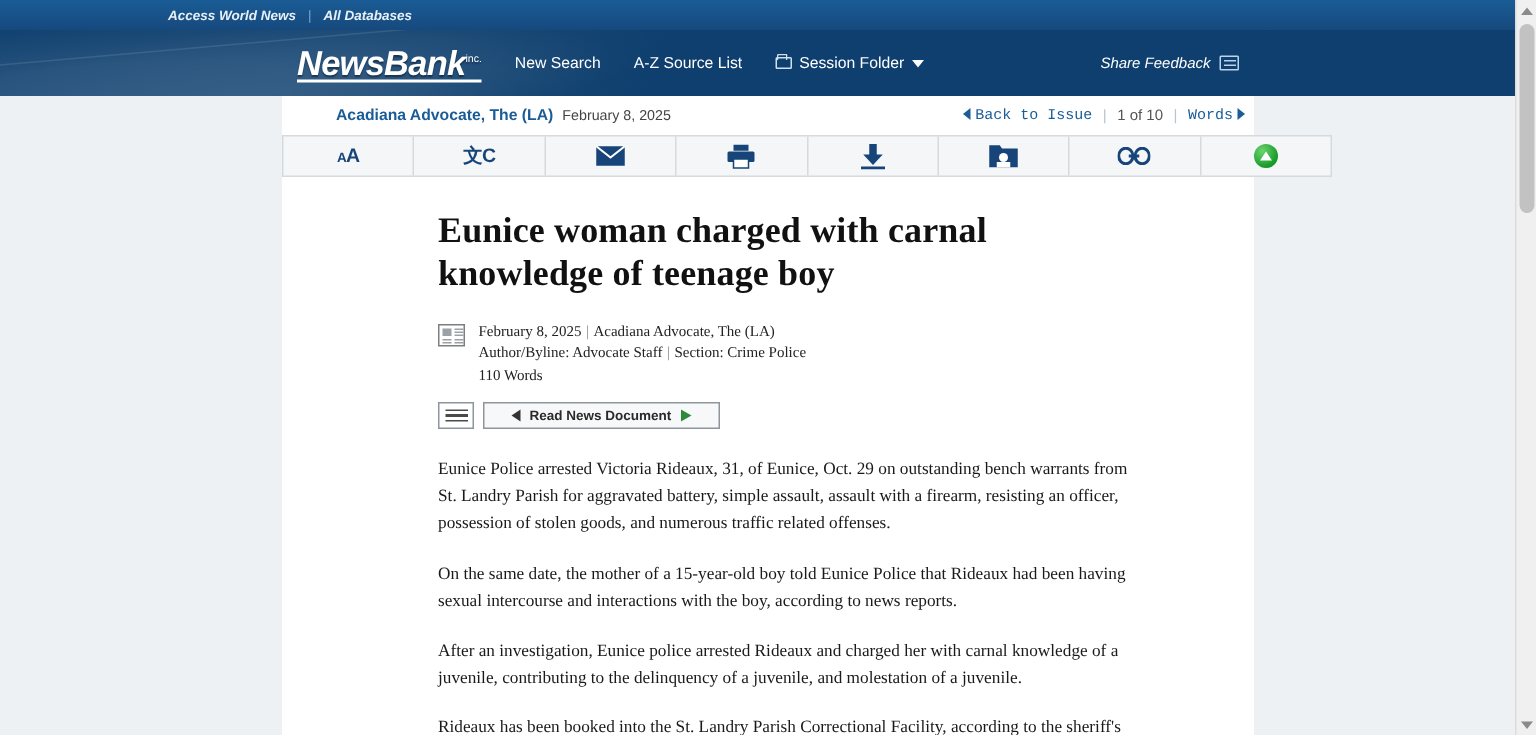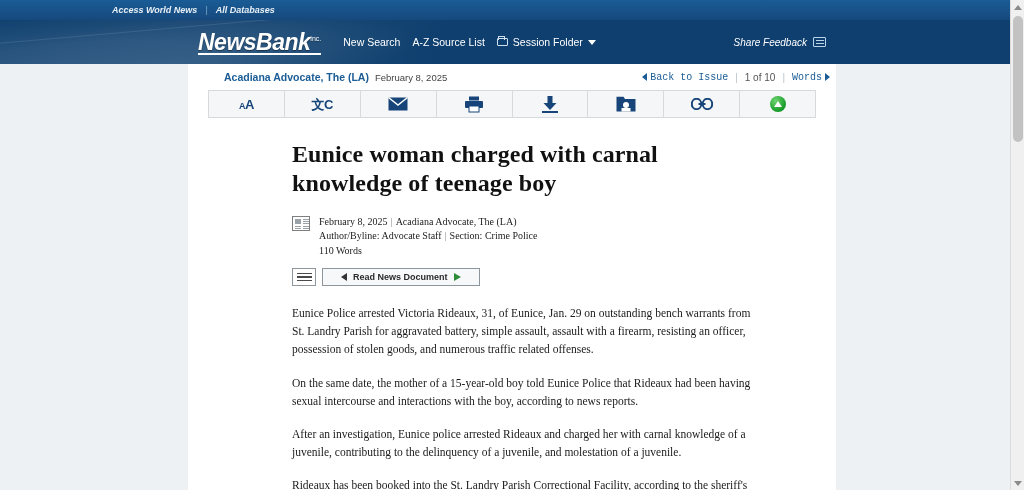--- a/index.html
+++ b/index.html
@@ -95,21 +95,21 @@
   .logo-underline {
     position: absolute;
     left: 0; bottom: 1px;
     width: 100%;
     height: 2px;
     background: #ffffff;
   }
   .nav {
     display: flex;
     align-items: center;
-    gap: 12px;
+    gap: 22px;
     margin-left: 22px;
     font-size: 10.5px;
     color: #ffffff;
   }
   .nav .nav-item { cursor: pointer; white-space: nowrap; }
   .nav .folder-item { display: flex; align-items: center; gap: 5px; }
   .folder-glyph {
     display: inline-block;
     width: 11px; height: 8px;
     border: 1px solid #cfe0ee;
@@ -232,21 +232,21 @@
     border-top: 4px solid transparent;
     border-bottom: 4px solid transparent;
     border-left: 5px solid #1a5c96;
     margin-left: 3px;
     vertical-align: middle;
   }
 
   
   .toolbar {
     margin: 0 auto;
-    width: 608px;
+    width: 700px;
     height: 28px;
     border: 1px solid #d5dadd;
     background: #f4f6f7;
     display: flex;
   }
   .tool {
     flex: 1 1 0;
     border-right: 1px solid #d5dadd;
     display: flex;
     align-items: center;
@@ -556,21 +556,21 @@
               <i></i>
               <i></i>
           </div>
           <div class="read-btn">
             <span class="speaker"></span>
             <span>Read News Document</span>
             <span class="play-tri"></span>
           </div>
         </div>
 
-        <p class="para">Eunice Police arrested Victoria Rideaux, 31, of Eunice, Jan. 29 on outstanding bench warrants from St. Landry Parish for aggravated battery, simple assault, assault with a firearm, resisting an officer, possession of stolen goods, and numerous traffic related offenses.</p>
+        <p class="para">Eunice Police arrested Victoria Rideaux, 31, of Eunice, Oct. 29 on outstanding bench warrants from St. Landry Parish for aggravated battery, simple assault, assault with a firearm, resisting an officer, possession of stolen goods, and numerous traffic related offenses.</p>
         <p class="para">On the same date, the mother of a 15-year-old boy told Eunice Police that Rideaux had been having sexual intercourse and interactions with the boy, according to news reports.</p>
         <p class="para">After an investigation, Eunice police arrested Rideaux and charged her with carnal knowledge of a juvenile, contributing to the delinquency of a juvenile, and molestation of a juvenile.</p>
         <p class="para">Rideaux has been booked into the St. Landry Parish Correctional Facility, according to the sheriff's office.</p>
       </div>
 
     </div>
   </div>
 
   <div class="scrollbar">
     <div class="scroll-arrow up">

